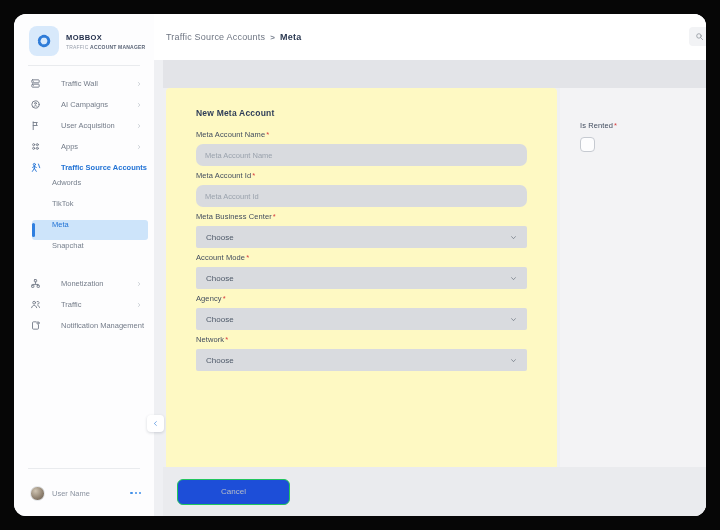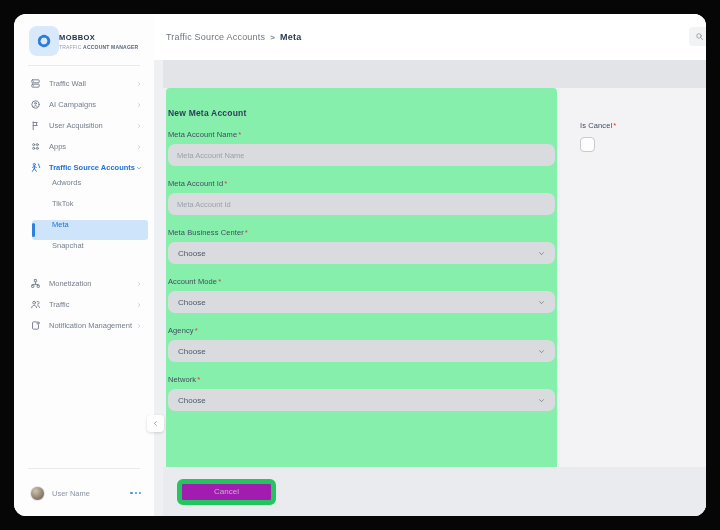--- a/index.html
+++ b/index.html
@@ -7,30 +7,30 @@
     --highlight:#cde4fa;
     --required:#d94040;
   }
   *{box-sizing:border-box;margin:0;padding:0;}
   html,body{width:720px;height:530px;overflow:hidden;}
   body{background:#060606;position:relative;font-family:"Liberation Sans","DejaVu Sans",sans-serif;}
   .frame{position:absolute;left:14px;top:14px;width:692px;height:502px;background:#ffffff;border-radius:12px;overflow:hidden;}
 
   
   .sidebar{position:absolute;left:0;top:0;bottom:0;width:140px;background:#fdfdfe;z-index:2;}
-  .logo{display:flex;align-items:center;padding:12px 8px 0 15px;}
+  .logo{display:flex;align-items:center;gap:7px;padding:12px 8px 0 15px;}
   .logo-badge{width:30px;height:30px;border-radius:8px;background:#d8e9fb;display:flex;align-items:center;justify-content:center;flex:none;}
   .logo-title{font-size:7.5px;font-weight:bold;color:#25314d;letter-spacing:.4px;}
   .logo-sub{font-size:5px;color:#979eab;margin-top:2px;letter-spacing:.2px;}
   .logo-sub b{color:#5a6476;}
   .divider{height:1px;background:#e9ebee;margin:9px 14px 7px 14px;}
   .nav-item{height:21px;display:flex;align-items:center;padding:0 12px 0 16px;color:#747c89;cursor:pointer;}
   .nav-item .ic{width:11px;height:11px;flex:none;display:flex;}
   .nav-item .ic svg,.nav-item .chev svg,.nav-sub{stroke-linecap:round;}
-  .nav-item .lbl{margin-left:8px;font-size:7.5px;flex:1;white-space:nowrap;}
+  .nav-item .lbl{margin-left:20px;font-size:7.5px;flex:1;white-space:nowrap;}
   .nav-item .chev{width:6px;height:6px;display:flex;color:#a9b0ba;}
   .nav-item.active{color:var(--accent);}
   .nav-item.active .lbl{font-weight:bold;}
   .nav-item.active .chev{color:var(--accent);}
   .ic svg,.chev svg,.sel-chev svg,.search-btn svg,.collapse-btn svg{fill:none;stroke:currentColor;stroke-width:2;stroke-linecap:round;stroke-linejoin:round;width:100%;height:100%;}
   .nav-sub{height:20px;margin:0 6px 1px 18px;display:flex;align-items:flex-start;padding-left:20px;font-size:7.5px;color:#78818e;border-radius:3px;position:relative;cursor:pointer;white-space:nowrap;}
   .nav-sub.selected{background:var(--highlight);color:var(--accent);}
   .nav-sub.selected::before{content:'';position:absolute;left:0;top:3px;bottom:3px;width:2.5px;border-radius:2px;background:#2e7fe0;}
   .nav-sub.gap-after{margin-bottom:12px;}
   .sidebar-footer{position:absolute;left:0;right:0;bottom:6px;}
@@ -45,36 +45,36 @@
   
   .main{position:absolute;left:140px;top:0;right:0;bottom:0;background:#eff0f3;}
   .header{position:absolute;left:0;right:0;top:0;height:46px;background:#fff;display:flex;align-items:center;padding-left:12px;}
   .crumbs{display:flex;align-items:center;gap:5px;font-size:9px;color:#6f7683;letter-spacing:.2px;}
   .crumb.current{color:#2c3a52;font-weight:bold;}
   .crumb-sep{font-weight:bold;font-size:8px;color:#7a8290;}
   .search-btn{position:absolute;right:-3px;top:13px;width:20px;height:19px;background:#f2f3f5;border-radius:4px;display:flex;align-items:center;justify-content:center;color:#8a9097;cursor:pointer;}
   .search-btn svg{width:9px;height:9px;}
   .band{position:absolute;left:9px;right:0;top:46px;height:28px;background:#e3e4e8;}
 
-  .card{position:absolute;left:12px;top:74px;width:391px;bottom:49px;background:#86efac;border-radius:4px 4px 0 0;padding:20px 2px;}
+  .card{position:absolute;left:12px;top:74px;width:391px;bottom:49px;background:#fef9c3;border-radius:4px 4px 0 0;padding:20px 30px;}
   .card-title{font-size:8.5px;font-weight:bold;color:#2e3d58;margin-bottom:12px;letter-spacing:.2px;}
-  .group{margin-bottom:13px;}
+  .group{margin-bottom:5px;}
   .flabel{font-size:7.5px;color:#414c5e;margin-bottom:5px;letter-spacing:.1px;}
   .req{color:var(--required);margin-left:1px;}
   .tinput{display:block;width:100%;height:22px;background:#d9dbdf;border:none;border-radius:7px;padding:0 9px;font-size:7.5px;color:#3c4656;outline:none;font-family:inherit;}
   .tinput::placeholder{color:#9aa2ad;}
-  .select{height:22px;background:#d9dbdf;border-radius:7px;display:flex;align-items:center;padding:0 10px;cursor:pointer;}
+  .select{height:22px;background:#d9dbdf;border-radius:2px;display:flex;align-items:center;padding:0 10px;cursor:pointer;}
   .select .val{flex:1;font-size:8px;color:#4d5868;}
   .sel-chev{width:7px;height:7px;display:flex;color:#555e6b;}
 
   .side-panel{position:absolute;left:406px;right:0;top:74px;bottom:49px;background:#f3f3f5;padding:33px 0 0 20px;}
   .checkbox{width:15px;height:15px;border:1.2px solid #c6cad1;border-radius:4px;background:#fdfdfe;margin-top:7px;cursor:pointer;}
 
   .bottom-bar{position:absolute;left:9px;right:0;bottom:0;height:49px;background:#eaebee;display:flex;align-items:center;}
-  .cancel-btn{margin-left:14px;width:99px;height:26px;border:5px solid #22c55e;border-radius:6px;background:#a21caf;color:#b8bec7;font-size:8px;font-family:inherit;cursor:pointer;}
+  .cancel-btn{margin-left:14px;width:113px;height:26px;border:1px solid #22c55e;border-radius:6px;background:#1d4ed8;color:#b8bec7;font-size:8px;font-family:inherit;cursor:pointer;}
 </style>
 </head>
 <body>
 
 <div class="frame">
 
   <aside class="sidebar">
     <div class="logo">
       <span class="logo-badge">
         <svg width="16" height="16" viewBox="0 0 24 24">
@@ -315,21 +315,21 @@
                   <path d="M5.5 9l6.5 7 6.5-7"></path>
                 </svg>
               </span>
             </div>
           </div>
         </div>
     </section>
 
     <aside class="side-panel" id="sidePanel">
         <div>
-          <div class="flabel"><span>Is Cancel</span><span class="req">*</span></div>
+          <div class="flabel"><span>Is Rented</span><span class="req">*</span></div>
           <div class="checkbox"></div>
         </div>
       </aside>
 
     <footer class="bottom-bar">
       <button class="cancel-btn">Cancel</button>
     </footer>
   </main>
 
 </div>

